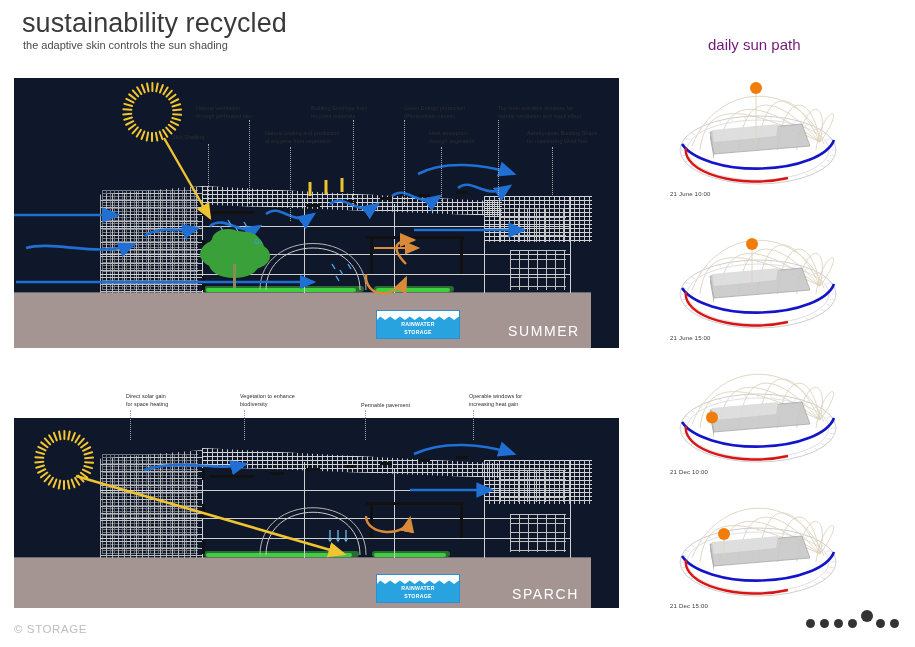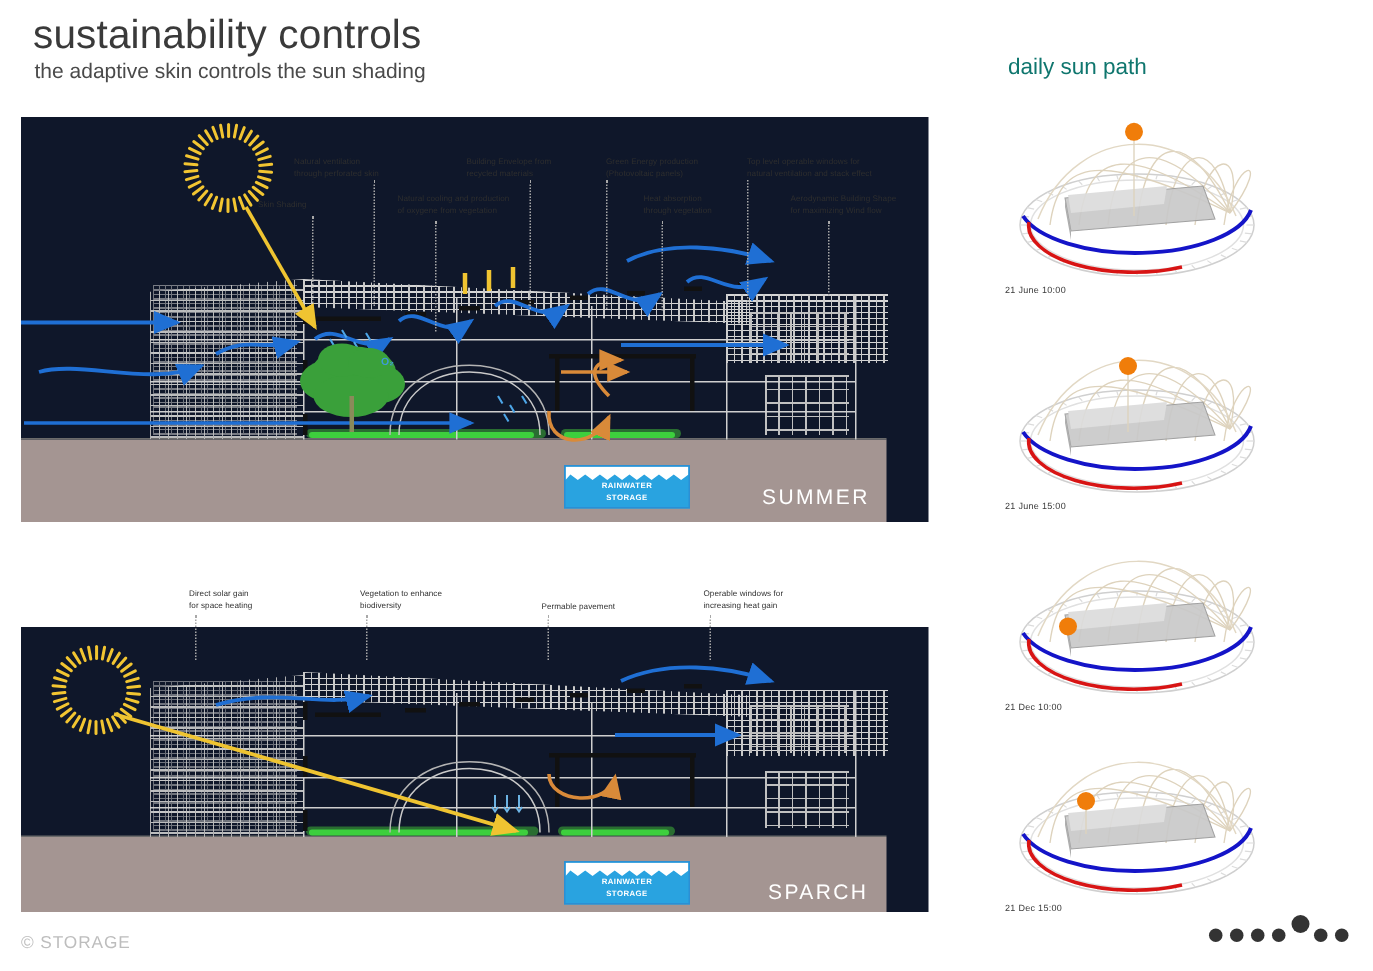--- a/index.html
+++ b/index.html
@@ -2,22 +2,22 @@
 <html><head>
 <meta charset="utf-8">
 <style>
   html,body{margin:0;padding:0;background:#ffffff;}
   body{width:915px;height:647px;position:relative;overflow:hidden;
        font-family:"Liberation Sans","DejaVu Sans",sans-serif;color:#3c3c3c;}
   .abs{position:absolute;}
 
   
   #page-title{left:22px;top:8px;font-size:27px;font-weight:400;color:#3a3a3a;letter-spacing:.1px;}
-  #page-subtitle{left:23px;top:39px;font-size:14px;color:#4a4a4a;}
-  #sunpath-title{left:672px;top:36px;font-size:15px;color:#0f766e;}
+  #page-subtitle{left:23px;top:39px;font-size:11px;color:#4a4a4a;}
+  #sunpath-title{left:708px;top:36px;font-size:15px;color:#701a75;}
   #copyright{left:14px;top:623px;font-size:11.5px;color:#bdbdbd;letter-spacing:.6px;}
 
   
   .scene{position:absolute;overflow:hidden;background:#0f172a;}
   #scene-summer{left:14px;top:78px;width:605px;height:270px;}
   #scene-winter{left:14px;top:418px;width:605px;height:190px;}
 
   
   .earth{position:absolute;background:#a49592;}
   .grassline{position:absolute;background:#3dcf3d;height:4px;border-radius:2px;}
@@ -70,21 +70,21 @@
 
   
   #footer-dots{position:absolute;left:805px;top:606px;width:100px;height:24px;}
   #footer-dots b{position:absolute;display:block;background:#333;border-radius:50%;
                  width:9px;height:9px;bottom:2px;}
   #footer-dots b.big{width:12px;height:12px;bottom:8px;}
 </style>
 </head>
 <body>
 
-<div class="abs" id="page-title">sustainability controls</div>
+<div class="abs" id="page-title">sustainability recycled</div>
 <div class="abs" id="page-subtitle">the adaptive skin controls the sun shading</div>
 <div class="abs" id="sunpath-title">daily sun path</div>
 <div class="abs" id="copyright">© STORAGE</div>
 
 <div class="scene" id="scene-summer">
 
   <div class="earth" style="left:0px;top:215px;width:577px;height:55px;"></div>
   <div class="groundline" style="left:0px;top:214px;width:577px;"></div>
   <div class="grassdark" style="left:190px;top:208px;width:160px;"></div>
   <div class="grassline" style="left:192px;top:210px;width:150px;"></div>

